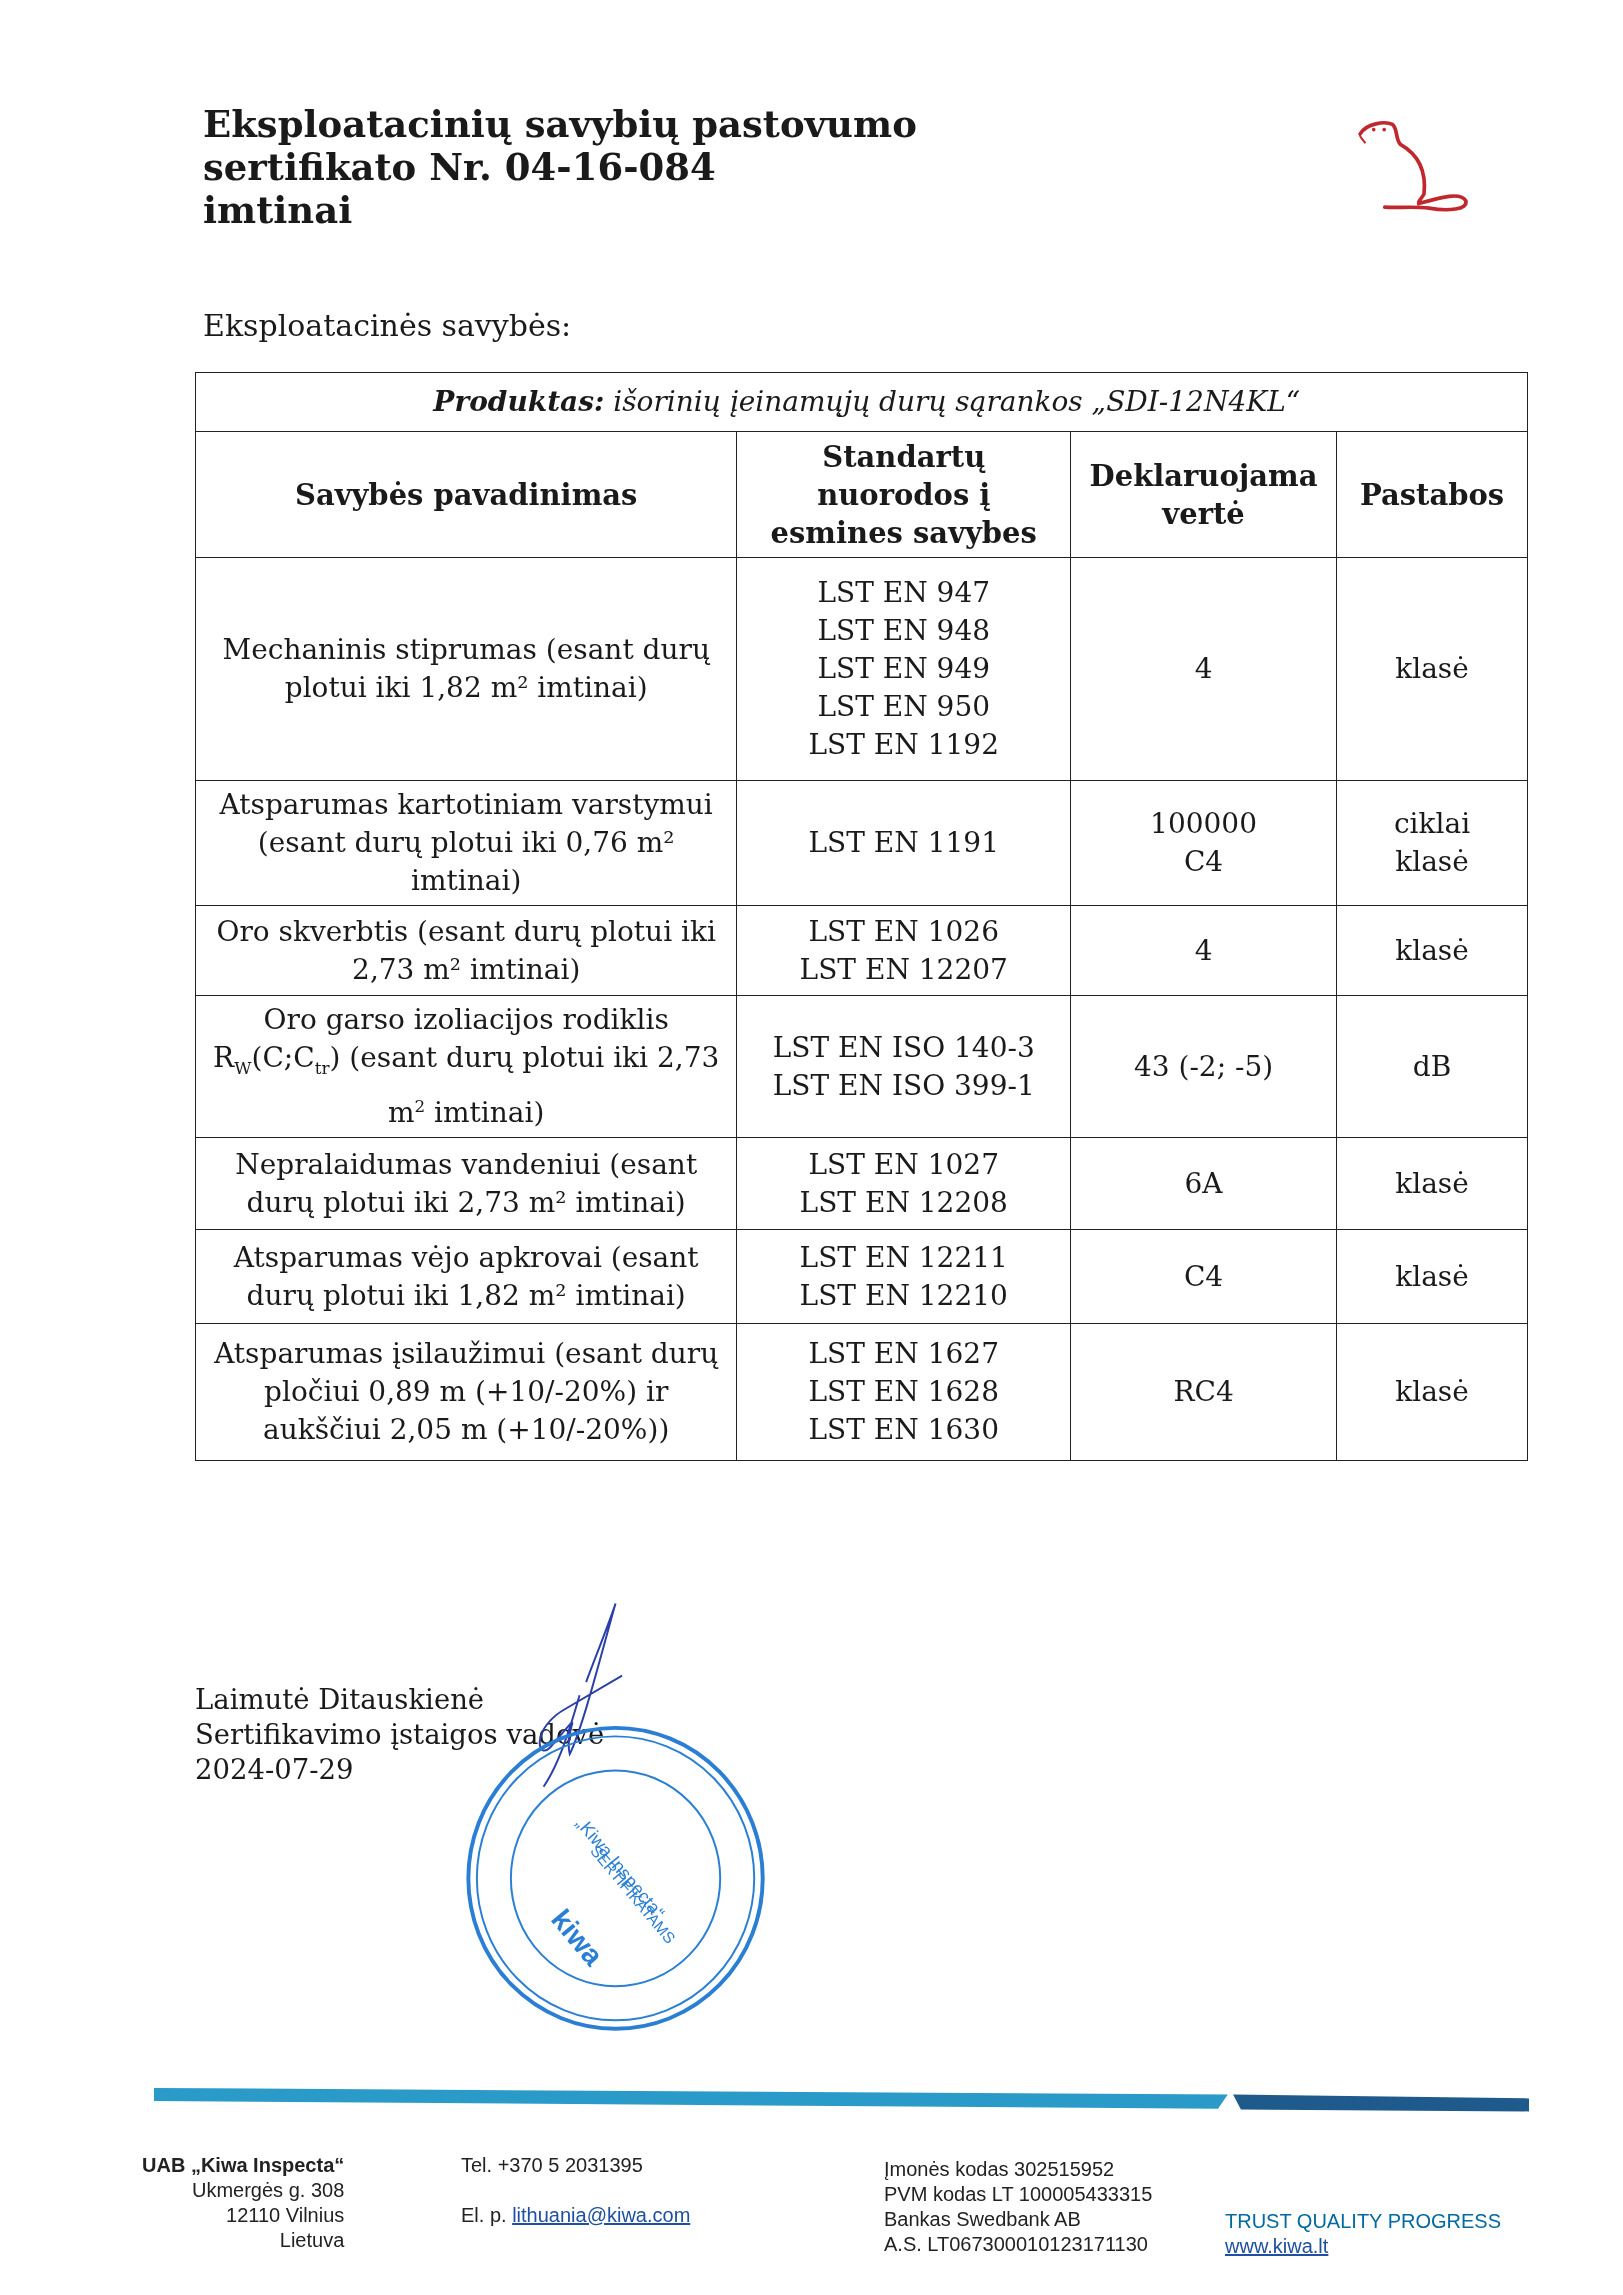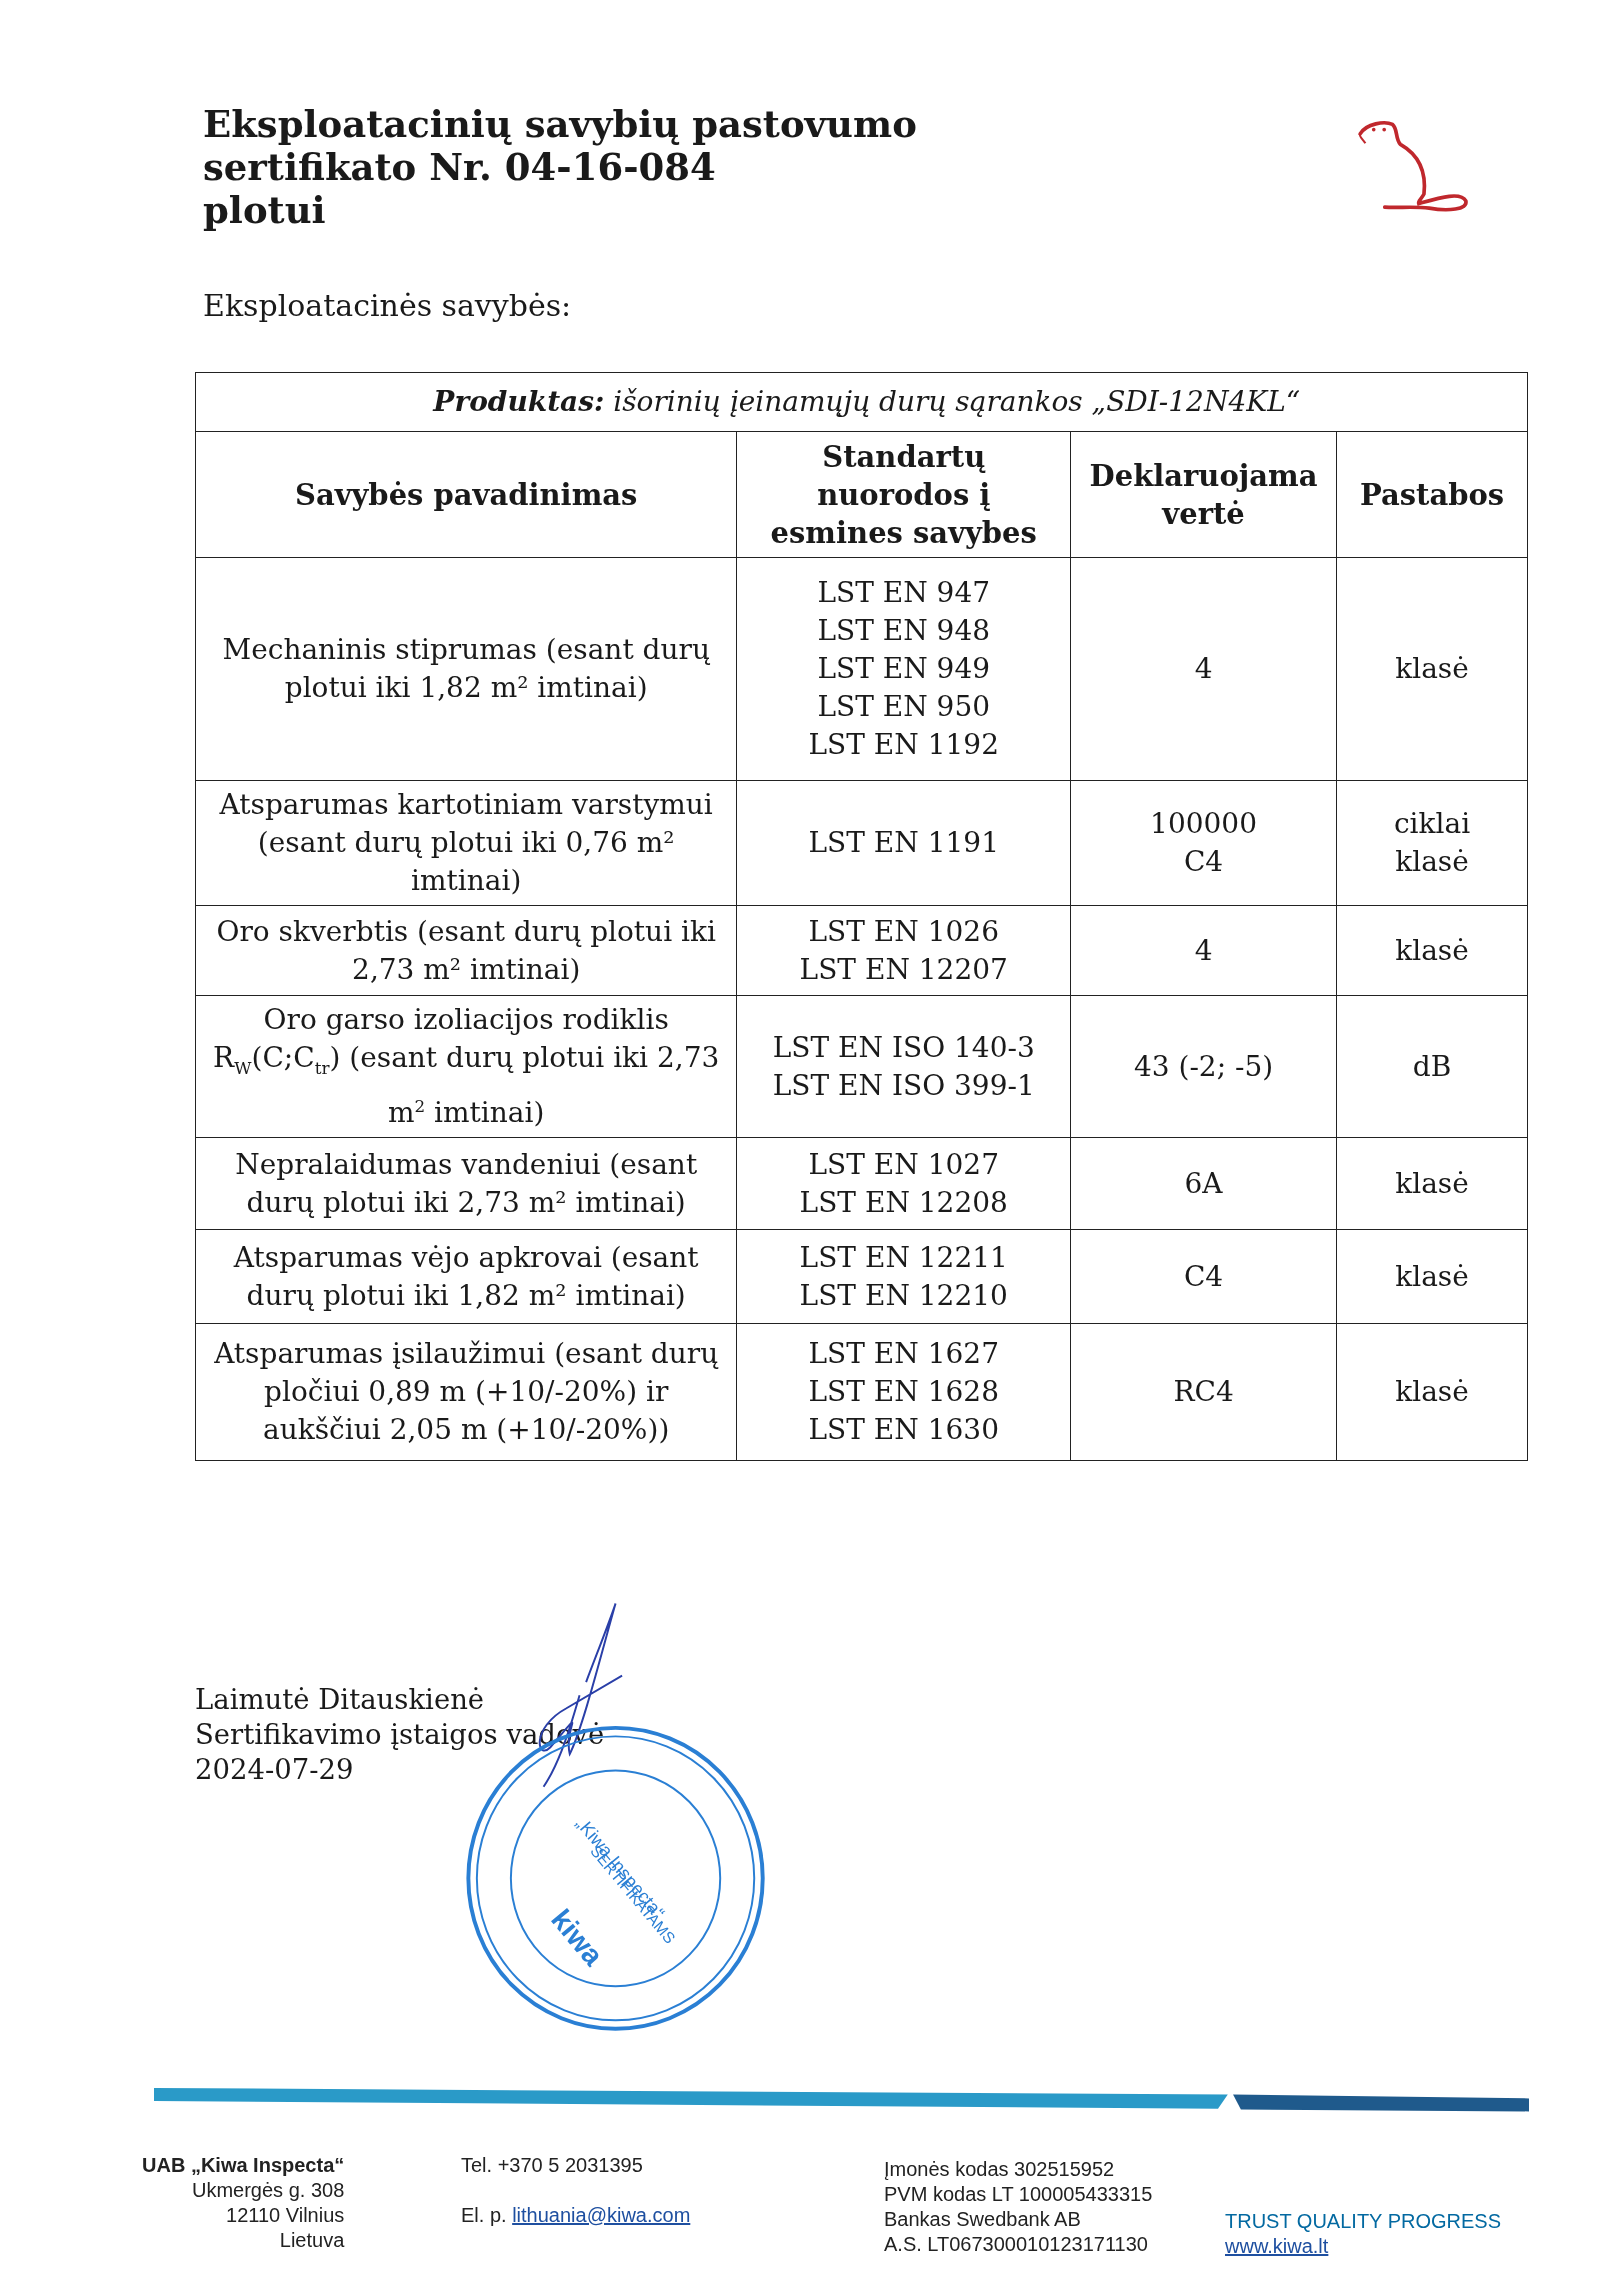--- a/index.html
+++ b/index.html
@@ -1,42 +1,42 @@
 <!DOCTYPE html>
 <html style="font-size:10.5px"><head>
 <meta charset="utf-8">
 <style>
   html, body { margin:0; padding:0; background:#ffffff; }
   body { width:1624px; height:2295px; position:relative; overflow:hidden;
          font-family:"DejaVu Serif","Liberation Serif",serif; color:#1a1a1a; }
   .title { position:absolute; left:203px; top:103px; font-size:37px; font-weight:bold; line-height:43px; }
   .title div { white-space:nowrap; }
   .logo { position:absolute; left:1335px; top:105px; width:157px; height:131px; }
-  .intro { position:absolute; left:203px; top:288px; font-size:30px; }
+  .intro { position:absolute; left:203px; top:308px; font-size:30px; }
   table.props { position:absolute; left:195px; top:372px; width:1333px; border-collapse:collapse; font-size:28px; }
   table.props td { border:1.3px solid #222; text-align:center; vertical-align:middle; padding:5.2px 9.2px; line-height:38px; }
   td.product { text-align:left; padding-left:19.6px !important; height:48px;font-style:italic; }
   td.product b { font-weight:bold; }
   .hdr td { font-weight:bold; height:111px; font-size:29px; line-height:35px; }
   sup, sub { font-size:60%; }
   .sig { position:absolute; left:195px; top:1682px; font-size:27.5px; line-height:35px; }
   .stamp { position:absolute; left:452px; top:1597px; width:314px; height:458px; }
   .bar { position:absolute; left:154px; top:2088px; width:1375px; height:26px; }
   .footer { position:absolute; top:2153px; font-family:"Liberation Sans","DejaVu Sans",sans-serif; font-size:20px; line-height:25px; color:#222; }
   .footer a, .footer .link { color:#1e4fa0; text-decoration:underline; }
   .tagline { color:#0369a1; }
   .f1 { left:142px;text-align:right; } .f2 { left:461px; } .f3 { left:884px; } .f4 { left:1225px; top:2209px; }
 </style>
 </head>
 <body>
 
 <div class="title">
   <div>Eksploatacinių savybių pastovumo</div>
   <div>sertifikato Nr. 04-16-084</div>
-  <div>plotui</div>
+  <div>imtinai</div>
 </div>
 
 <svg class="logo" viewBox="0 0 300 240">
   <path d="M48,50 C60,30 95,25 110,32 C120,40 115,60 125,70 C160,90 175,120 170,165 C165,175 158,178 160,183 C200,172 240,160 250,178 C255,195 215,198 180,192 C150,188 120,192 95,190" fill="none" stroke="#c0282d" stroke-width="7" stroke-linecap="round"></path>
   <path d="M48,50 C45,55 55,62 58,68" fill="none" stroke="#c0282d" stroke-width="4"></path>
   <circle cx="74" cy="42" r="3.5" fill="#c0282d"></circle>
     <circle cx="94" cy="42" r="3.5" fill="#c0282d"></circle>
 </svg>
 
 <div class="intro">Eksploatacinės savybės:</div>

